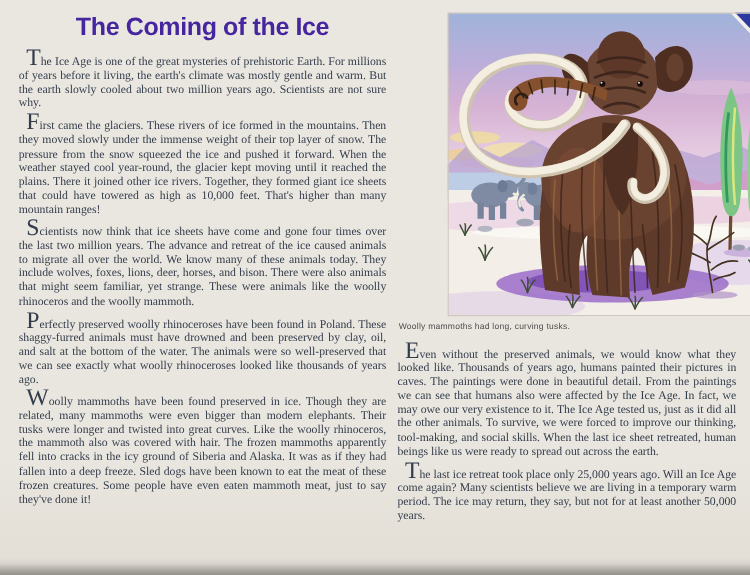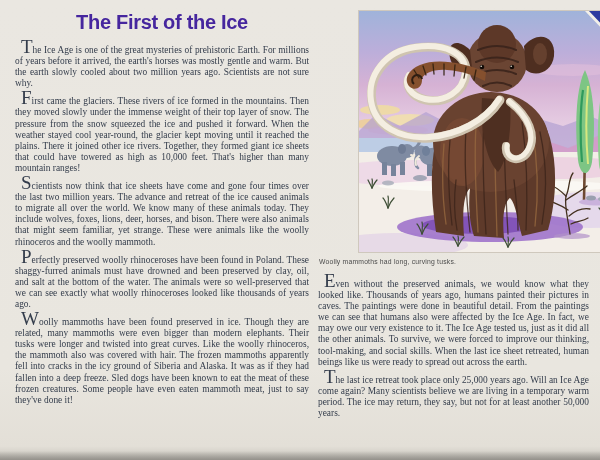--- a/index.html
+++ b/index.html
@@ -19,23 +19,23 @@
         font-size:6.8px;color:#4c4c4c;letter-spacing:0.2px;}
   .bottom-shadow{position:absolute;left:0;right:0;bottom:0;height:9px;
         background:linear-gradient(180deg,rgba(233,230,223,0),#94918b);}
 </style>
 </head>
 <body>
 
 <div class="page">
 
   <div class="left-col">
-    <h1 class="page-title">The First of the Ice</h1>
+    <h1 class="page-title">The Coming of the Ice</h1>
     <div class="body-text">
-      <p>The Ice Age is one of the great mysteries of prehistoric Earth. For millions of years before it arrived, the earth's horses was mostly gentle and warm. But the earth slowly cooled about two million years ago. Scientists are not sure why.</p>
+      <p>The Ice Age is one of the great mysteries of prehistoric Earth. For millions of years before it living, the earth's climate was mostly gentle and warm. But the earth slowly cooled about two million years ago. Scientists are not sure why.</p>
       <p>First came the glaciers. These rivers of ice formed in the mountains. Then they moved slowly under the immense weight of their top layer of snow. The pressure from the snow squeezed the ice and pushed it forward. When the weather stayed cool year-round, the glacier kept moving until it reached the plains. There it joined other ice rivers. Together, they formed giant ice sheets that could have towered as high as 10,000 feet. That's higher than many mountain ranges!</p>
       <p>Scientists now think that ice sheets have come and gone four times over the last two million years. The advance and retreat of the ice caused animals to migrate all over the world. We know many of these animals today. They include wolves, foxes, lions, deer, horses, and bison. There were also animals that might seem familiar, yet strange. These were animals like the woolly rhinoceros and the woolly mammoth.</p>
       <p>Perfectly preserved woolly rhinoceroses have been found in Poland. These shaggy-furred animals must have drowned and been preserved by clay, oil, and salt at the bottom of the water. The animals were so well-preserved that we can see exactly what woolly rhinoceroses looked like thousands of years ago.</p>
       <p>Woolly mammoths have been found preserved in ice. Though they are related, many mammoths were even bigger than modern elephants. Their tusks were longer and twisted into great curves. Like the woolly rhinoceros, the mammoth also was covered with hair. The frozen mammoths apparently fell into cracks in the icy ground of Siberia and Alaska. It was as if they had fallen into a deep freeze. Sled dogs have been known to eat the meat of these frozen creatures. Some people have even eaten mammoth meat, just to say they've done it!</p>
     </div>
   </div>
 
   <div class="right-col">
     <div class="illustration">
       <svg width="271" height="243" viewBox="0 0 271 243" xmlns="http://www.w3.org/2000/svg">

